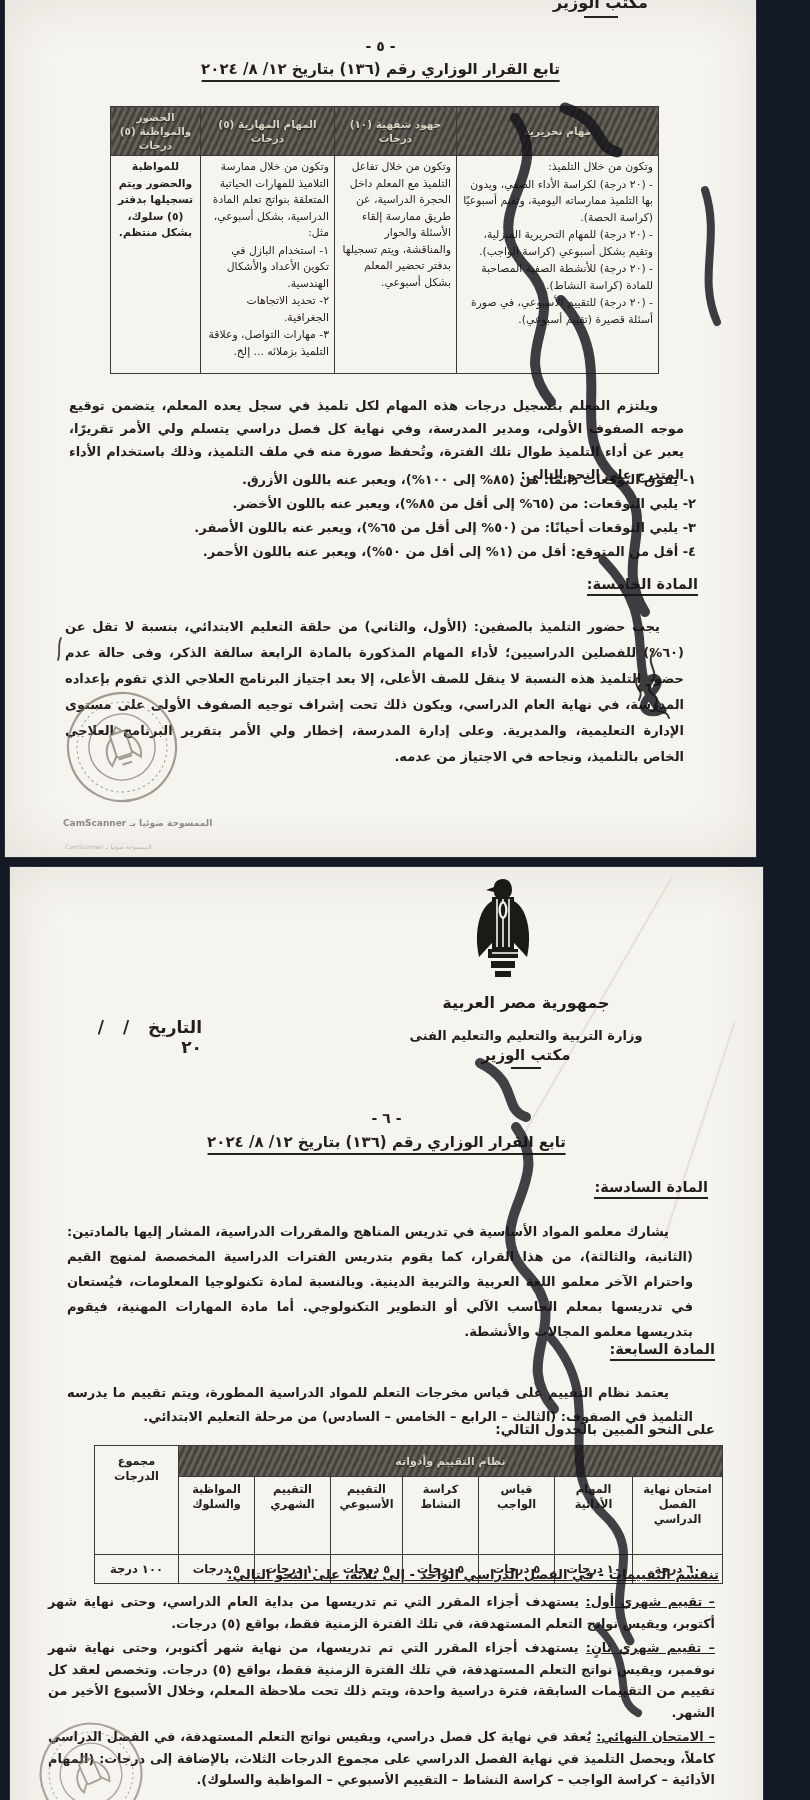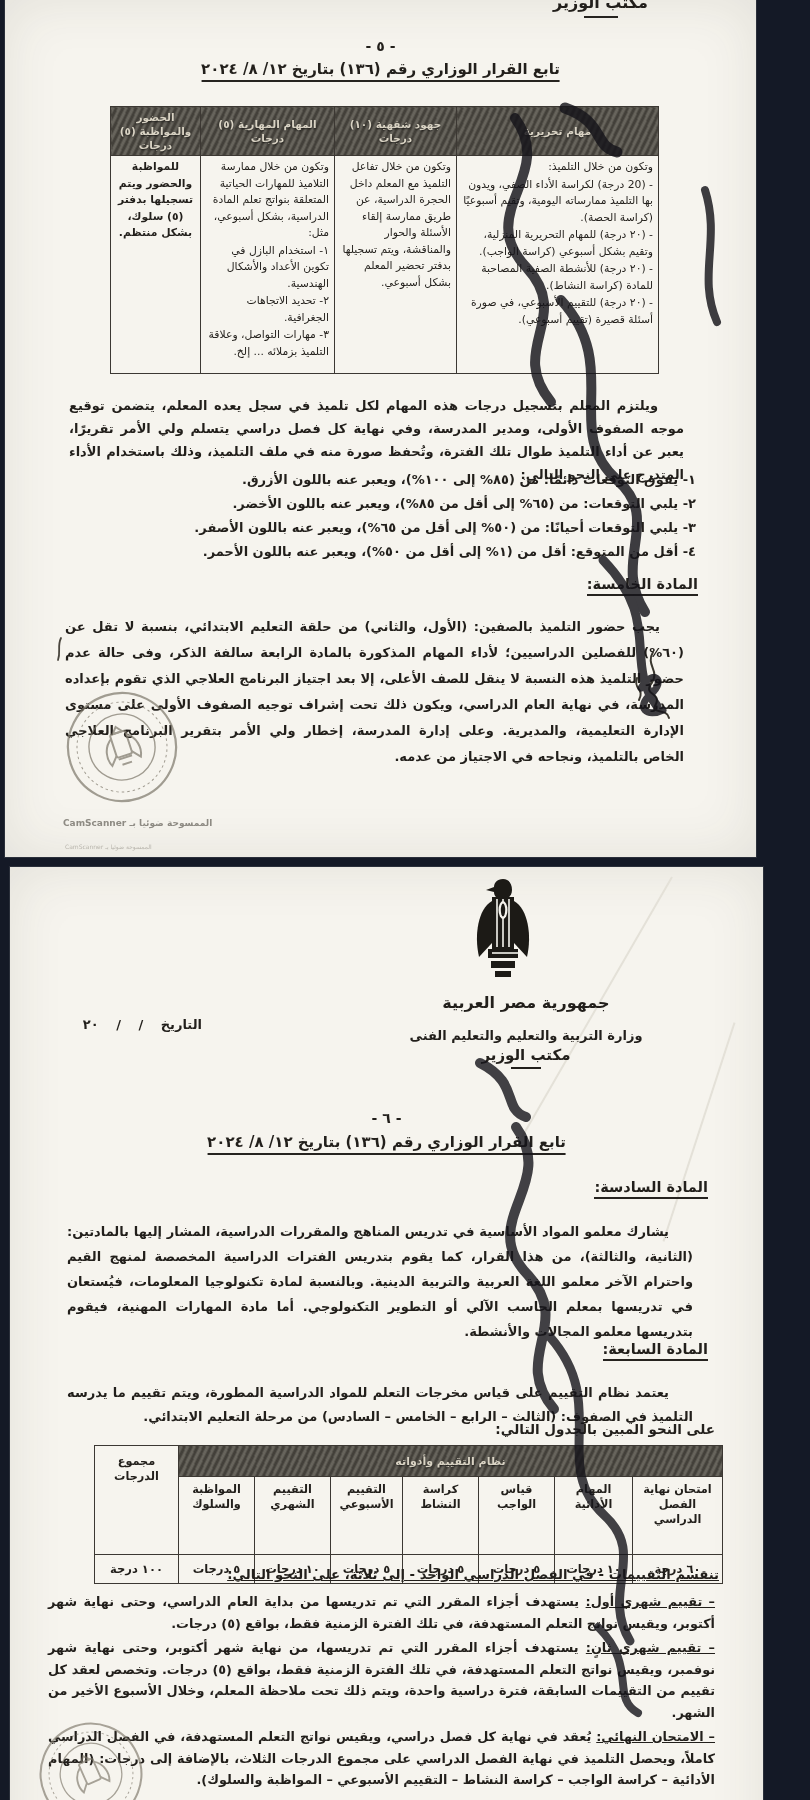--- a/index.html
+++ b/index.html
@@ -38,21 +38,21 @@
 
   .footer-cam{font-size:9px;color:#8d8a83;font-weight:bold;direction:rtl;}
   .footer-cam-tiny{font-size:6px;color:#b8b5ad;direction:rtl;}
 
   
   .ministry{top:126px;left:398px;width:236px;text-align:center;font-weight:bold;}
   .ministry .l1{font-size:16px;}
   .ministry .l2{font-size:13px;margin-top:16px;}
   .ministry .l3{font-size:15px;margin-top:3px;}
   .ministry .dash{width:30px;margin:3px auto 0;border-top:2.5px solid #221f1b;}
-  .date6{top:150px;left:52px;width:140px;font-size:13px;font-weight:bold;word-spacing:13px;text-align:right;}
+  .date6{top:150px;left:52px;width:140px;font-size:17px;font-weight:bold;word-spacing:13px;text-align:right;}
 
   table.t6{border-collapse:collapse;table-layout:fixed;width:628px;}
   table.t6 td{border:1.4px solid #3c3833;font-size:11.3px;line-height:15px;
               text-align:center;font-weight:bold;vertical-align:middle;padding:2px 2px;}
   table.t6 td.span-hdr{height:26px;font-size:11px;}
   table.t6 td.sub{height:70px;vertical-align:top;padding-top:5px;}
   table.t6 td.val{height:24px;font-size:11.5px;}
   td.total-hdr{vertical-align:top !important;padding-top:8px !important;font-size:11.5px;}
 
   .lead-ul{text-decoration:underline;font-weight:bold;}
@@ -84,21 +84,21 @@
       <tbody>
           <tr>
         <td class="hdr deg">مهام تحريرية</td>
         <td class="hdr deg">جهود شفهية (١٠) درجات</td>
         <td class="hdr deg">المهام المهارية (٥) درجات</td>
         <td class="hdr deg">الحضور والمواظبة (٥) درجات</td>
       </tr>
       <tr style="height:218px;">
         <td>
           <div>وتكون من خلال التلميذ:</div>
-          <div class="cell-item">- (20 درجة) لكراسة الأداء الصفي، ويدون بها التلميذ ممارساته اليومية، وتقيم أسبوعيًا (كراسة الحصة).</div>
+          <div class="cell-item">- (٢٠ درجة) لكراسة الأداء الصفي، ويدون بها التلميذ ممارساته اليومية، وتقيم أسبوعيًا (كراسة الحصة).</div>
           <div class="cell-item">- (٢٠ درجة) للمهام التحريرية المنزلية، وتقيم بشكل أسبوعي (كراسة الواجب).</div>
           <div class="cell-item">- (٢٠ درجة) للأنشطة الصفية المصاحبة للمادة (كراسة النشاط).</div>
           <div class="cell-item">- (٢٠ درجة) للتقييم الأسبوعي، في صورة أسئلة قصيرة (تقييم أسبوعي).</div>
         </td>
         <td>وتكون من خلال تفاعل التلميذ مع المعلم داخل الحجرة الدراسية، عن طريق ممارسة إلقاء الأسئلة والحوار والمناقشة، ويتم تسجيلها بدفتر تحضير المعلم بشكل أسبوعي.</td>
         <td>
           <div>وتكون من خلال ممارسة التلاميذ للمهارات الحياتية المتعلقة بنواتج تعلم المادة الدراسية، بشكل أسبوعي، مثل:</div>
           <div class="cell-item">١- استخدام البازل في تكوين الأعداد والأشكال الهندسية.</div>
           <div class="cell-item">٢- تحديد الاتجاهات الجغرافية.</div>
           <div class="cell-item">٣- مهارات التواصل، وعلاقة التلميذ بزملائه ... إلخ.</div>
@@ -199,21 +199,21 @@
     </div>
 
     <div class="abs date6">التاريخ / / ٢٠</div>
 
     <div class="abs center pagenum" style="top:243px;">- ٦ -</div>
     <div class="abs decree ul" style="top:266px;">تابع القرار الوزاري رقم (١٣٦) بتاريخ ١٢/ ٨/ ٢٠٢٤</div>
 
     <div class="abs art-head" style="top:312px;right:55px;">المادة السادسة:</div>
     <p class="para abs" style="top:340px;right:58px;left:45px;line-height:25px;text-indent:24px;">يشارك معلمو المواد الأساسية في تدريس المناهج والمقررات الدراسية، المشار إليها بالمادتين: (الثانية، والثالثة)، من هذا القرار، كما يقوم بتدريس الفترات الدراسية المخصصة لمنهج القيم واحترام الآخر معلمو اللغة العربية والتربية الدينية. وبالنسبة لمادة تكنولوجيا المعلومات، فيُستعان في تدريسها بمعلم الحاسب الآلي أو التطوير التكنولوجي. أما مادة المهارات المهنية، فيقوم بتدريسها معلمو المجالات والأنشطة.</p>
 
-    <div class="abs art-head" style="top:474px;right:55px;">المادة السابعة:</div>
+    <div class="abs art-head" style="top:474px;right:48px;">المادة السابعة:</div>
     <p class="para abs" style="top:502px;right:58px;left:45px;line-height:24px;text-indent:24px;">يعتمد نظام التقييم على قياس مخرجات التعلم للمواد الدراسية المطورة، ويتم تقييم ما يدرسه التلميذ في الصفوف: (الثالث – الرابع – الخامس – السادس) من مرحلة التعليم الابتدائي.</p>
 
     <div class="abs b" style="top:554px;right:48px;font-size:13.5px;">على النحو المبين بالجدول التالي:</div>
 
     <table class="t6 abs" style="top:578px;right:40px;">
       <colgroup>
         <col style="width:90px">
           <col style="width:78px">
           <col style="width:76px">
           <col style="width:76px">

